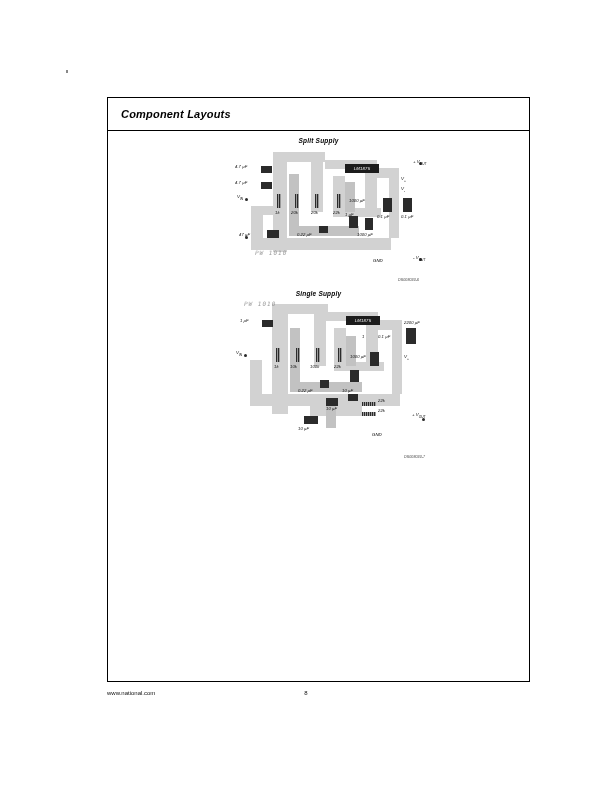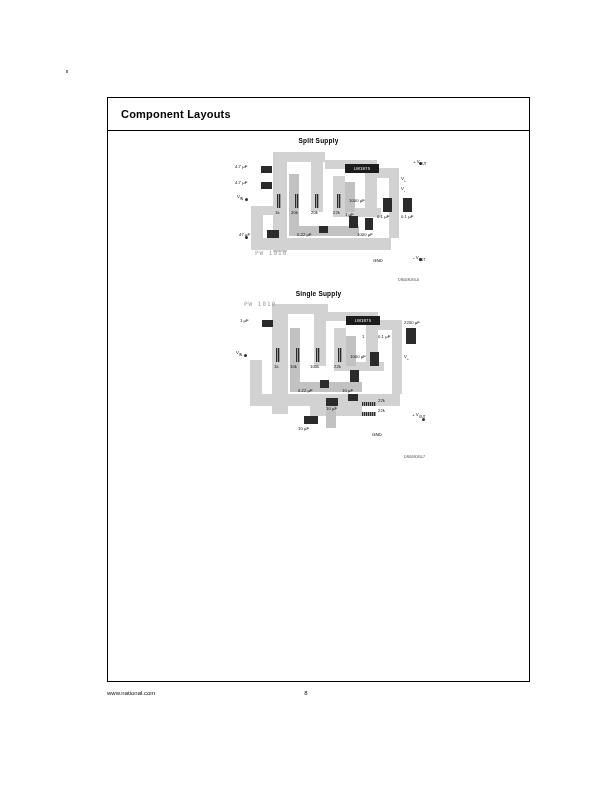--- a/index.html
+++ b/index.html
@@ -29,20 +29,21 @@
   }
   .doc-frame {
     position: absolute;
     left: 107px;
     top: 97px;
     width: 423px;
     height: 585px;
     border: 1px solid #000;
     background: #fff;
     box-sizing: border-box;
+    font-style: italic;
   }
   .frame-shadow {
     position: absolute;
     left: 110px;
     top: 100px;
     width: 423px;
     height: 585px;
     background: #d9d9d9;
     z-index: -1;
   }

